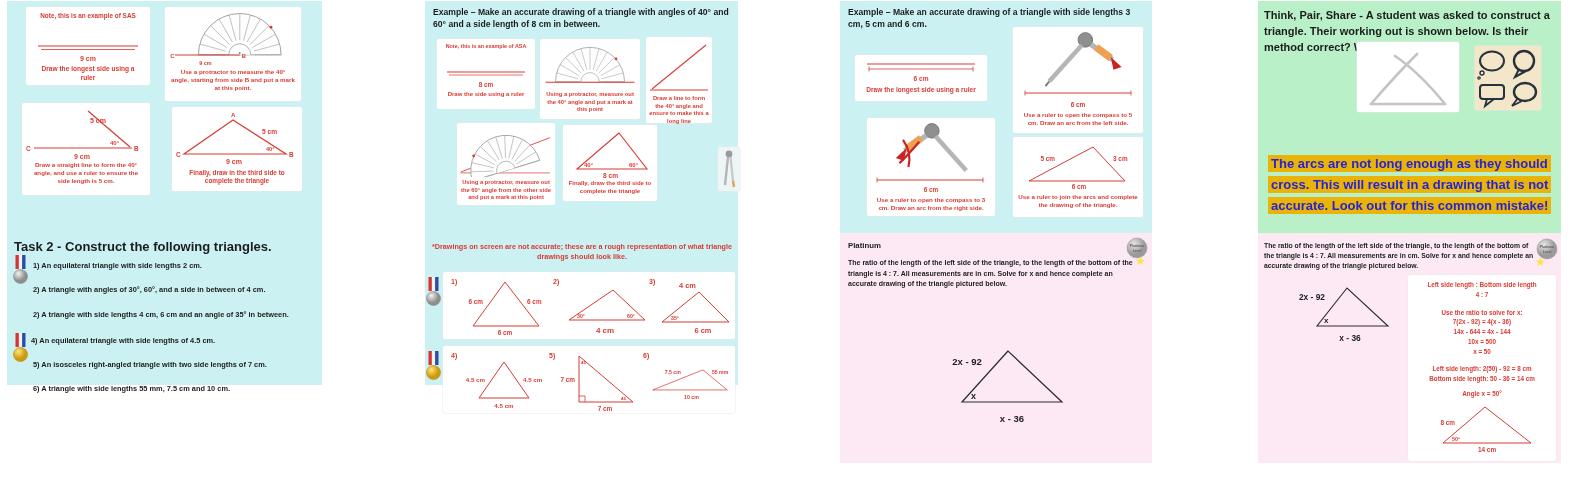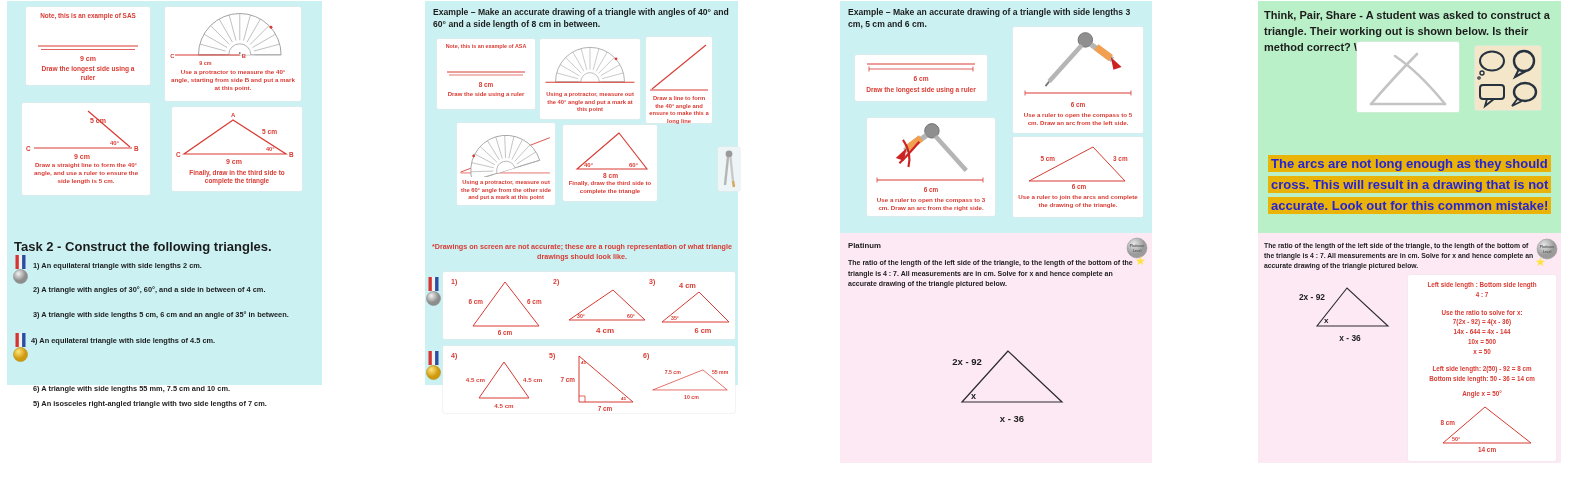--- a/index.html
+++ b/index.html
@@ -108,23 +108,23 @@
   </svg>
   <svg class="abs" style="left:5px;top:332px;" width="17" height="30" viewBox="0 0 17 30">
     <rect x="3.5" y="0" width="3.4" height="14" fill="#d63333"></rect>
         <rect x="6.9" y="0" width="3.2" height="14" fill="#f2f2f2"></rect>
         <rect x="10.1" y="0" width="3.4" height="14" fill="#2b4ea3"></rect>
     <circle cx="8.5" cy="21.5" r="7" fill="url(#goldGrad)" stroke="#b58a0e" stroke-width="0.6"></circle>
   </svg>
 
   <div class="task abs" style="left:26px;top:260px;width:285px;">1) An equilateral triangle with side lengths 2 cm.</div>
   <div class="task abs" style="left:26px;top:284px;width:285px;">2) A triangle with angles of 30°, 60°, and a side in between of 4 cm.</div>
-  <div class="task abs" style="left:26px;top:309px;width:285px;">3) A triangle with side lengths 5 cm, 6 cm and an angle of 35° in between.</div>
+  <div class="task abs" style="left:26px;top:309px;width:285px;">2) A triangle with side lengths 4 cm, 6 cm and an angle of 35° in between.</div>
   <div class="task abs" style="left:24px;top:335px;width:285px;">4) An equilateral triangle with side lengths of 4.5 cm.</div>
-  <div class="task abs" style="left:26px;top:359px;width:285px;margin-top:39px;">5) An isosceles right-angled triangle with two side lengths of 7 cm.</div>
+  <div class="task abs" style="left:26px;top:359px;width:285px;">5) An isosceles right-angled triangle with two side lengths of 7 cm.</div>
   <div class="task abs" style="left:26px;top:383px;width:285px;">6) A triangle with side lengths 55 mm, 7.5 cm and 10 cm.</div>
 </div>
 
 <div class="panel" style="left:425px;width:313px;background:var(--cyan);">
   <div class="ptitle abs" style="left:8px;top:5px;width:300px;">Example – Make an accurate drawing of a triangle with angles of 40° and 60° and a side length of 8 cm in between.</div>
 
   <div class="card" style="left:12px;top:38px;width:98px;height:70px;">
     <div class="cap abs" style="left:2px;top:4px;width:94px;font-size:5.4px;">Note, this is an example of ASA</div>
     <svg class="abs" style="left:8px;top:30px;" width="82" height="9" viewBox="0 0 82 9">
       <line x1="2" y1="3" x2="80" y2="3" stroke="#d93b33" stroke-width="1"></line>

